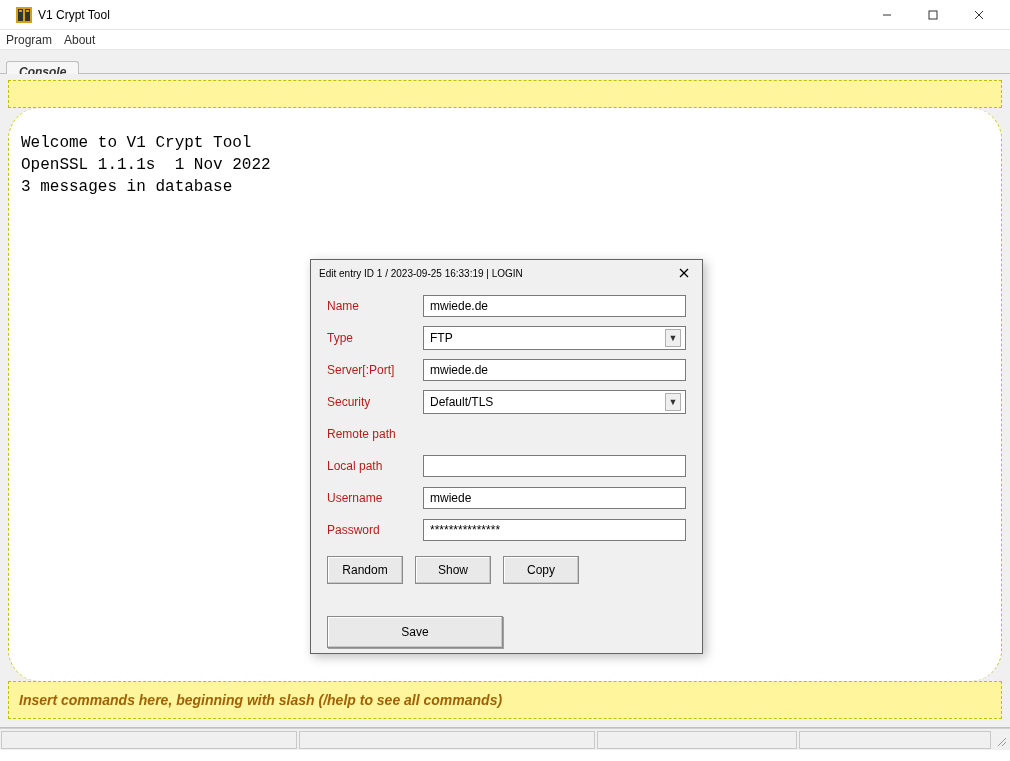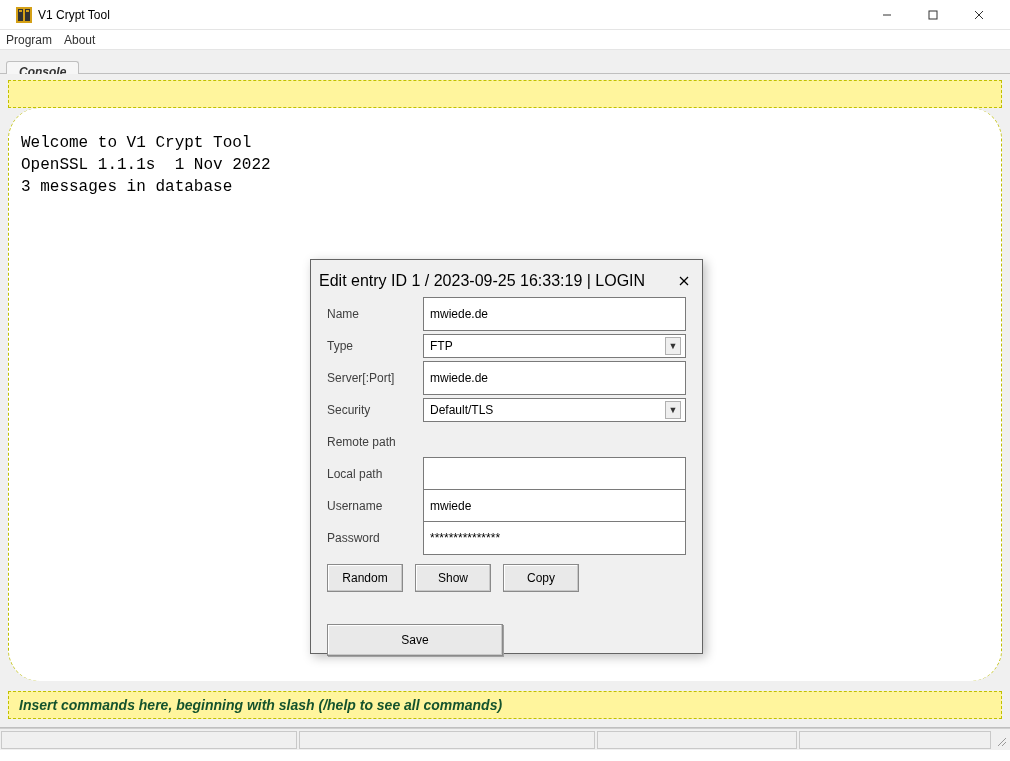--- a/index.html
+++ b/index.html
@@ -97,30 +97,30 @@
     font-family: "Courier New", monospace;
     font-size: 16px;
     line-height: 22px;
     color: #000;
     white-space: pre;
     border-radius: 31px;
   }
   .yellow-bottom {
     position: absolute;
     left: 8px; right: 8px; bottom: 8px;
-    height: 28px;
+    height: 38px;
     background: #fff59d;
     border: 1px dashed #c0c000;
     display: flex;
     align-items: center;
     padding: 0 10px;
     font-weight: bold;
     font-style: italic;
     font-size: 14px;
-    color: #14532d;
+    color: #a16207;
   }
   .statusbar {
     height: 22px;
     background: #f0f0f0;
     border-top: 1px solid #d0d0d0;
     display: flex;
   }
   .statusbar .pane {
     border: 1px solid #c9c9c9;
     margin: 2px 1px;
@@ -143,49 +143,48 @@
     left: 310px; top: 185px;
     width: 393px; height: 395px;
     background: #f0f0f0;
     border: 1px solid #646464;
     box-shadow: 3px 3px 10px rgba(0,0,0,0.25);
   }
   .dlg-title {
     height: 26px;
     display: flex; align-items: center;
     padding: 0 8px;
-    font-size: 16px;
+    font-size: 10px;
     color: #000;
-    margin-top: 8px;
   }
   .dlg-title .t { flex: 1; }
   .dlg-close {
     width: 20px; height: 20px;
     display:flex; align-items:center; justify-content:center;
     font-size: 14px;
     color: #333;
   }
   .dlg-body {
     padding: 4px 16px 14px 16px;
   }
   .row {
     display: flex;
     align-items: center;
     height: 32px;
   }
   .row .lbl {
     width: 96px;
-    color: #404040;
+    color: #b91c1c;
   }
   .row .ctl {
     flex: 1;
   }
   .txt {
     width: 100%;
-    height: 34px;
+    height: 22px;
     border: 1px solid #7a7a7a;
     background: #fff;
     padding: 2px 6px;
     font-family: inherit;
     font-size: 12px;
   }
   .sel {
     width: 100%;
     height: 24px;
     border: 1px solid #7a7a7a;

